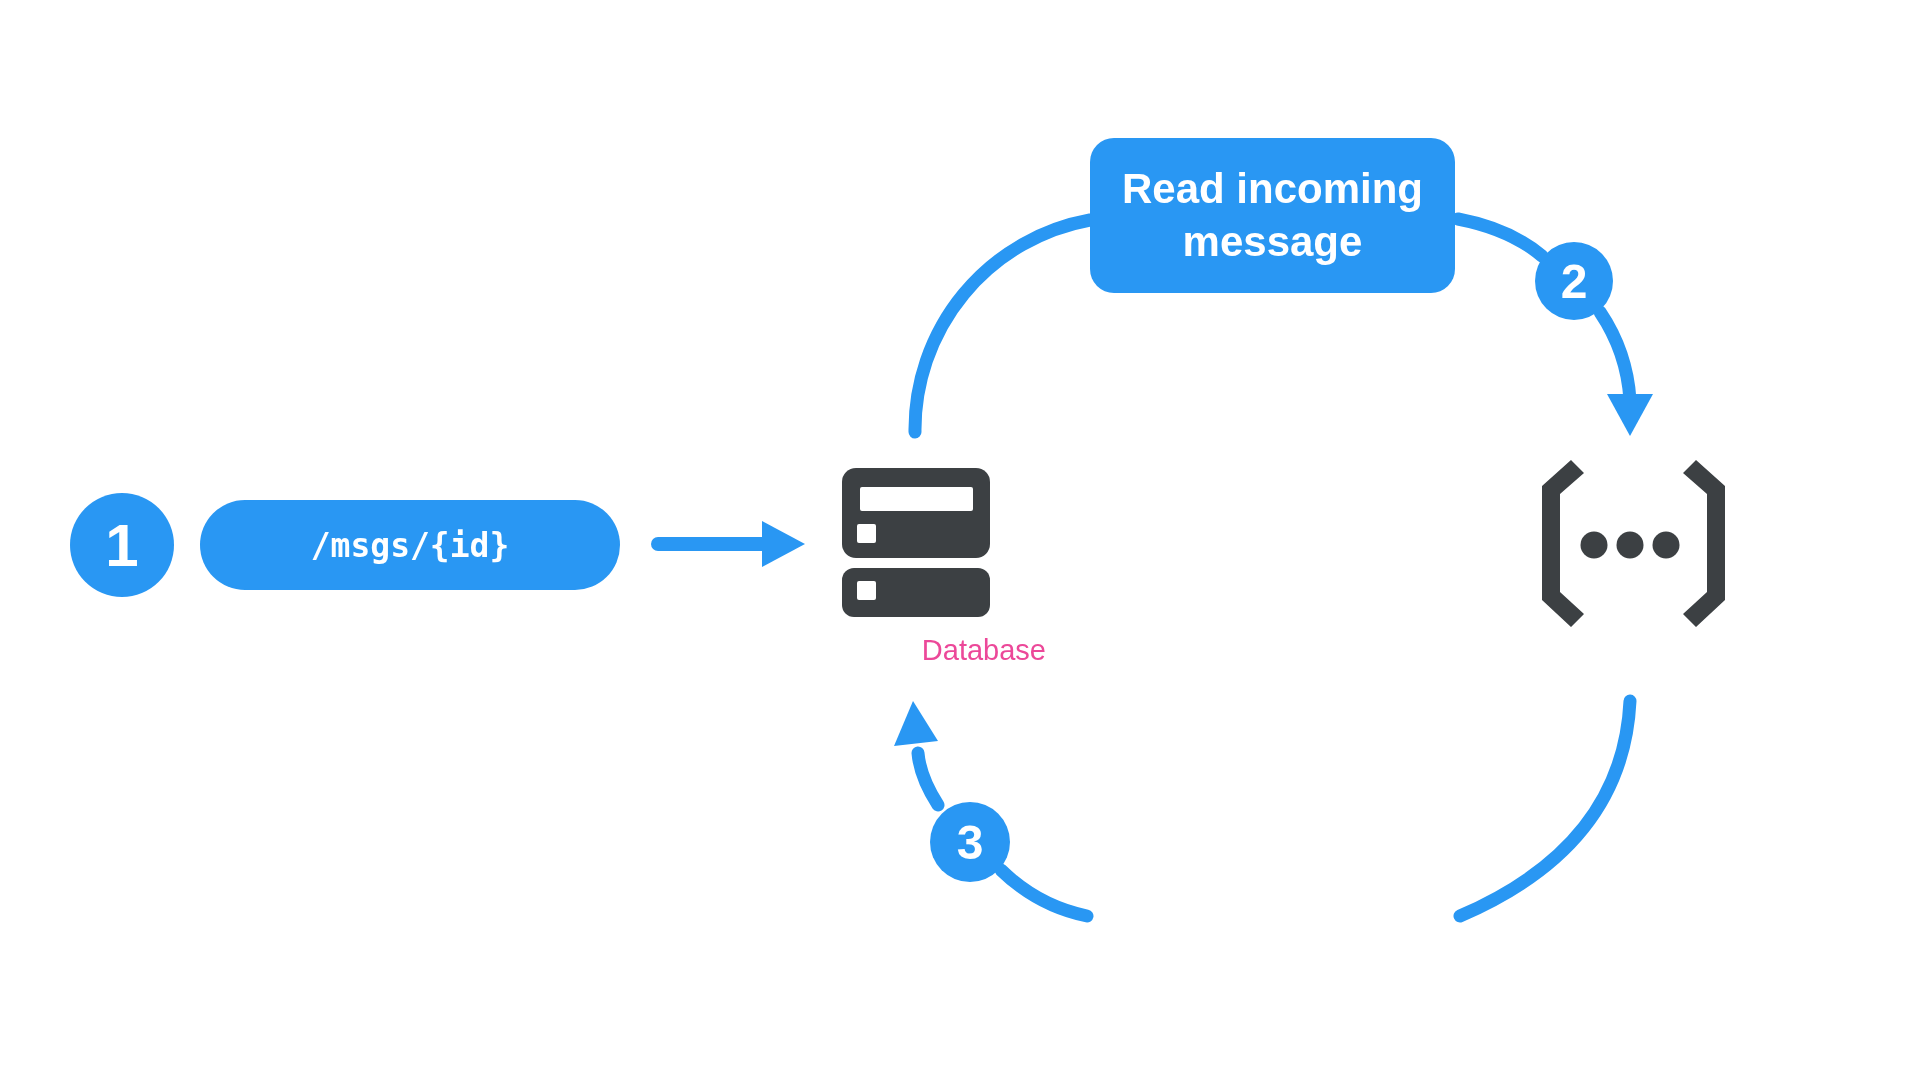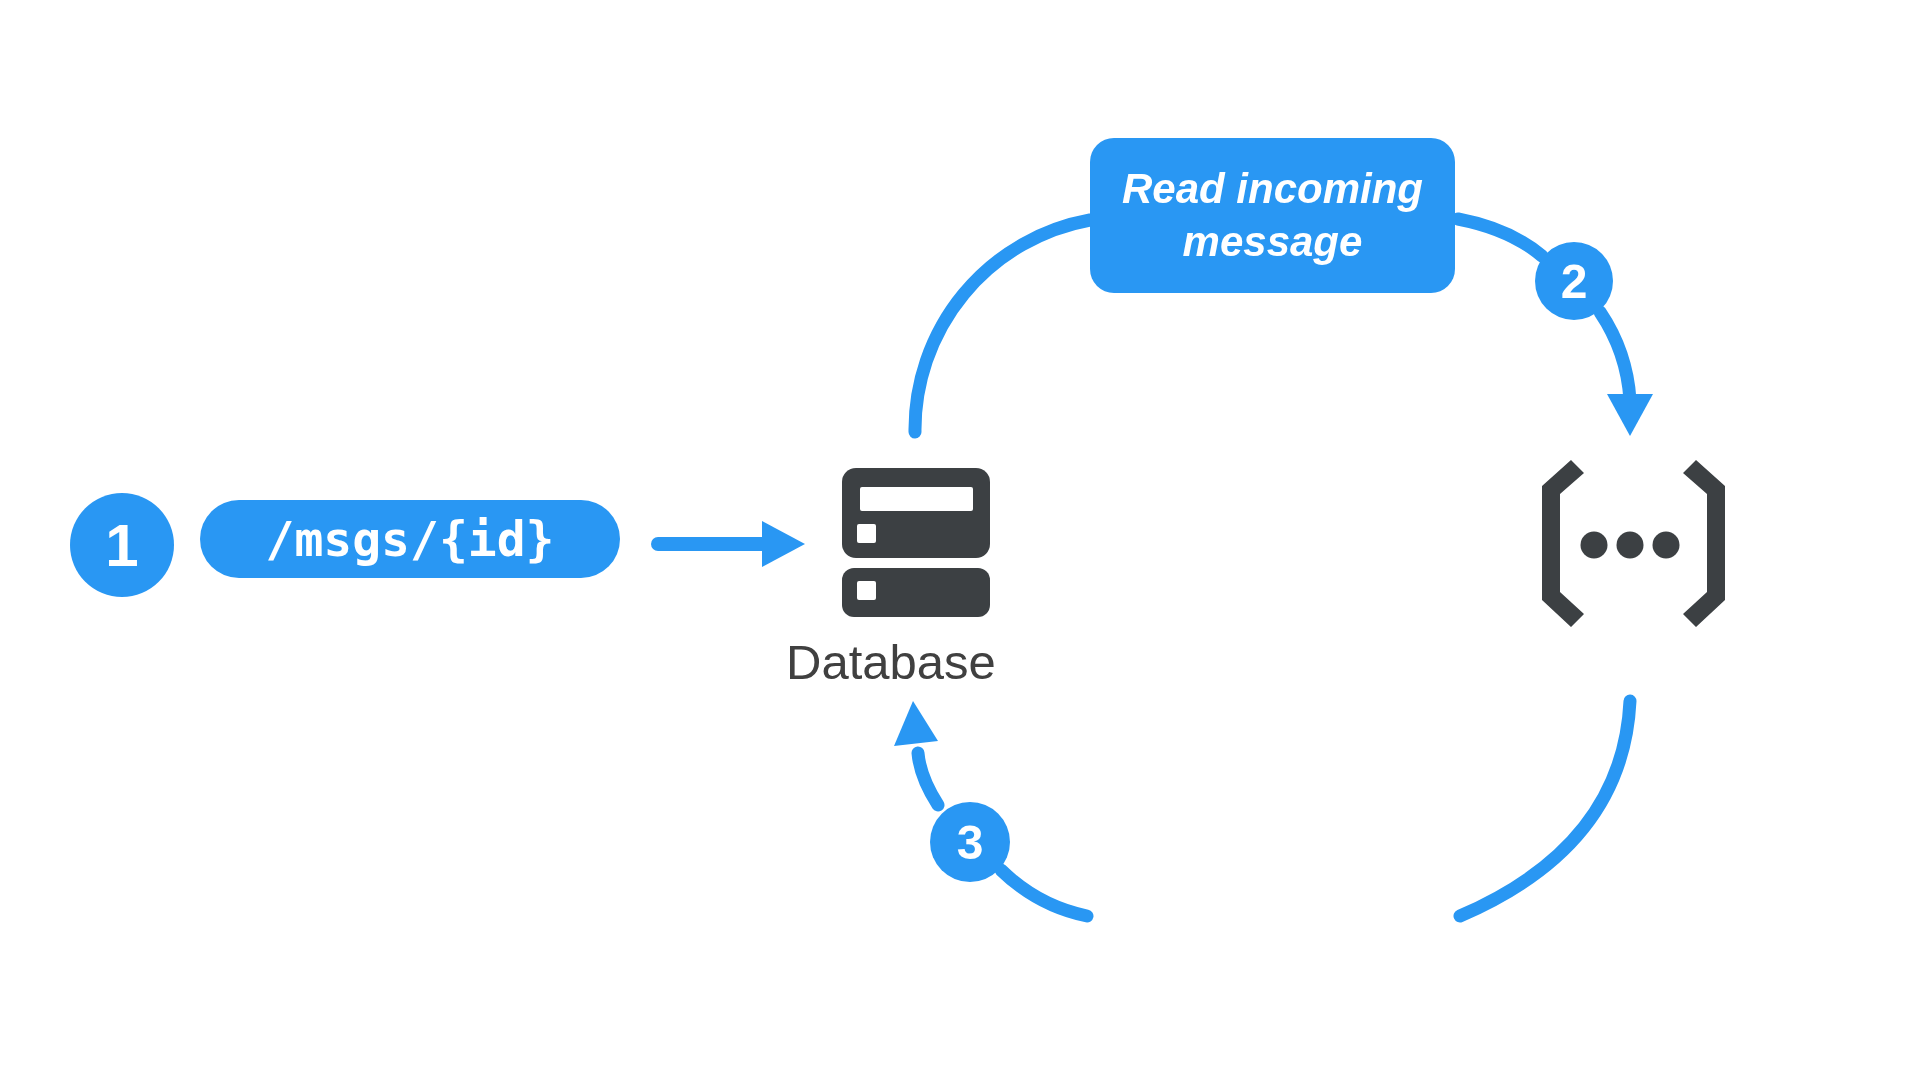--- a/index.html
+++ b/index.html
@@ -52,57 +52,56 @@
     font-size: 48px;
   }
   .badge-3 {
     left: 930px; top: 802px;
     width: 80px; height: 80px;
     font-size: 48px;
   }
   .pill {
     position: absolute;
     left: 200px; top: 500px;
-    width: 420px; height: 78px;
+    width: 420px; height: 90px;
     background: #2997F3;
     border-radius: 45px;
     display: flex;
     align-items: center;
     justify-content: center;
     color: #ffffff;
     font-family: "DejaVu Sans Mono", monospace;
-    font-size: 48px;
+    font-size: 33px;
     font-weight: bold;
   }
   .flow-box {
     position: absolute;
     left: 1090px;
     width: 365px; height: 155px;
     background: #2997F3;
     border-radius: 24px;
     display: flex;
     align-items: center;
     justify-content: center;
     text-align: center;
     color: #ffffff;
     font-size: 42px;
     font-weight: bold;
     line-height: 1.25;
     padding: 12px 18px;
     box-sizing: border-box;
-    font-style: italic;
   }
   .flow-box.read { top: 138px; }
   .flow-box.write { top: 843px; }
   .node-label {
     position: absolute;
     width: 260px;
-    text-align: left;
-    color: #404040;
-    font-size: 49px;
+    text-align: right;
+    color: #ec4899;
+    font-size: 29px;
     font-weight: 400;
   }
   .node-label.db { left: 786px; top: 634px; }
   .node-label.fn { left: 1503px; top: 636px; }
 </style>
 </head>
 <body>
 
 <div class="canvas">
 

